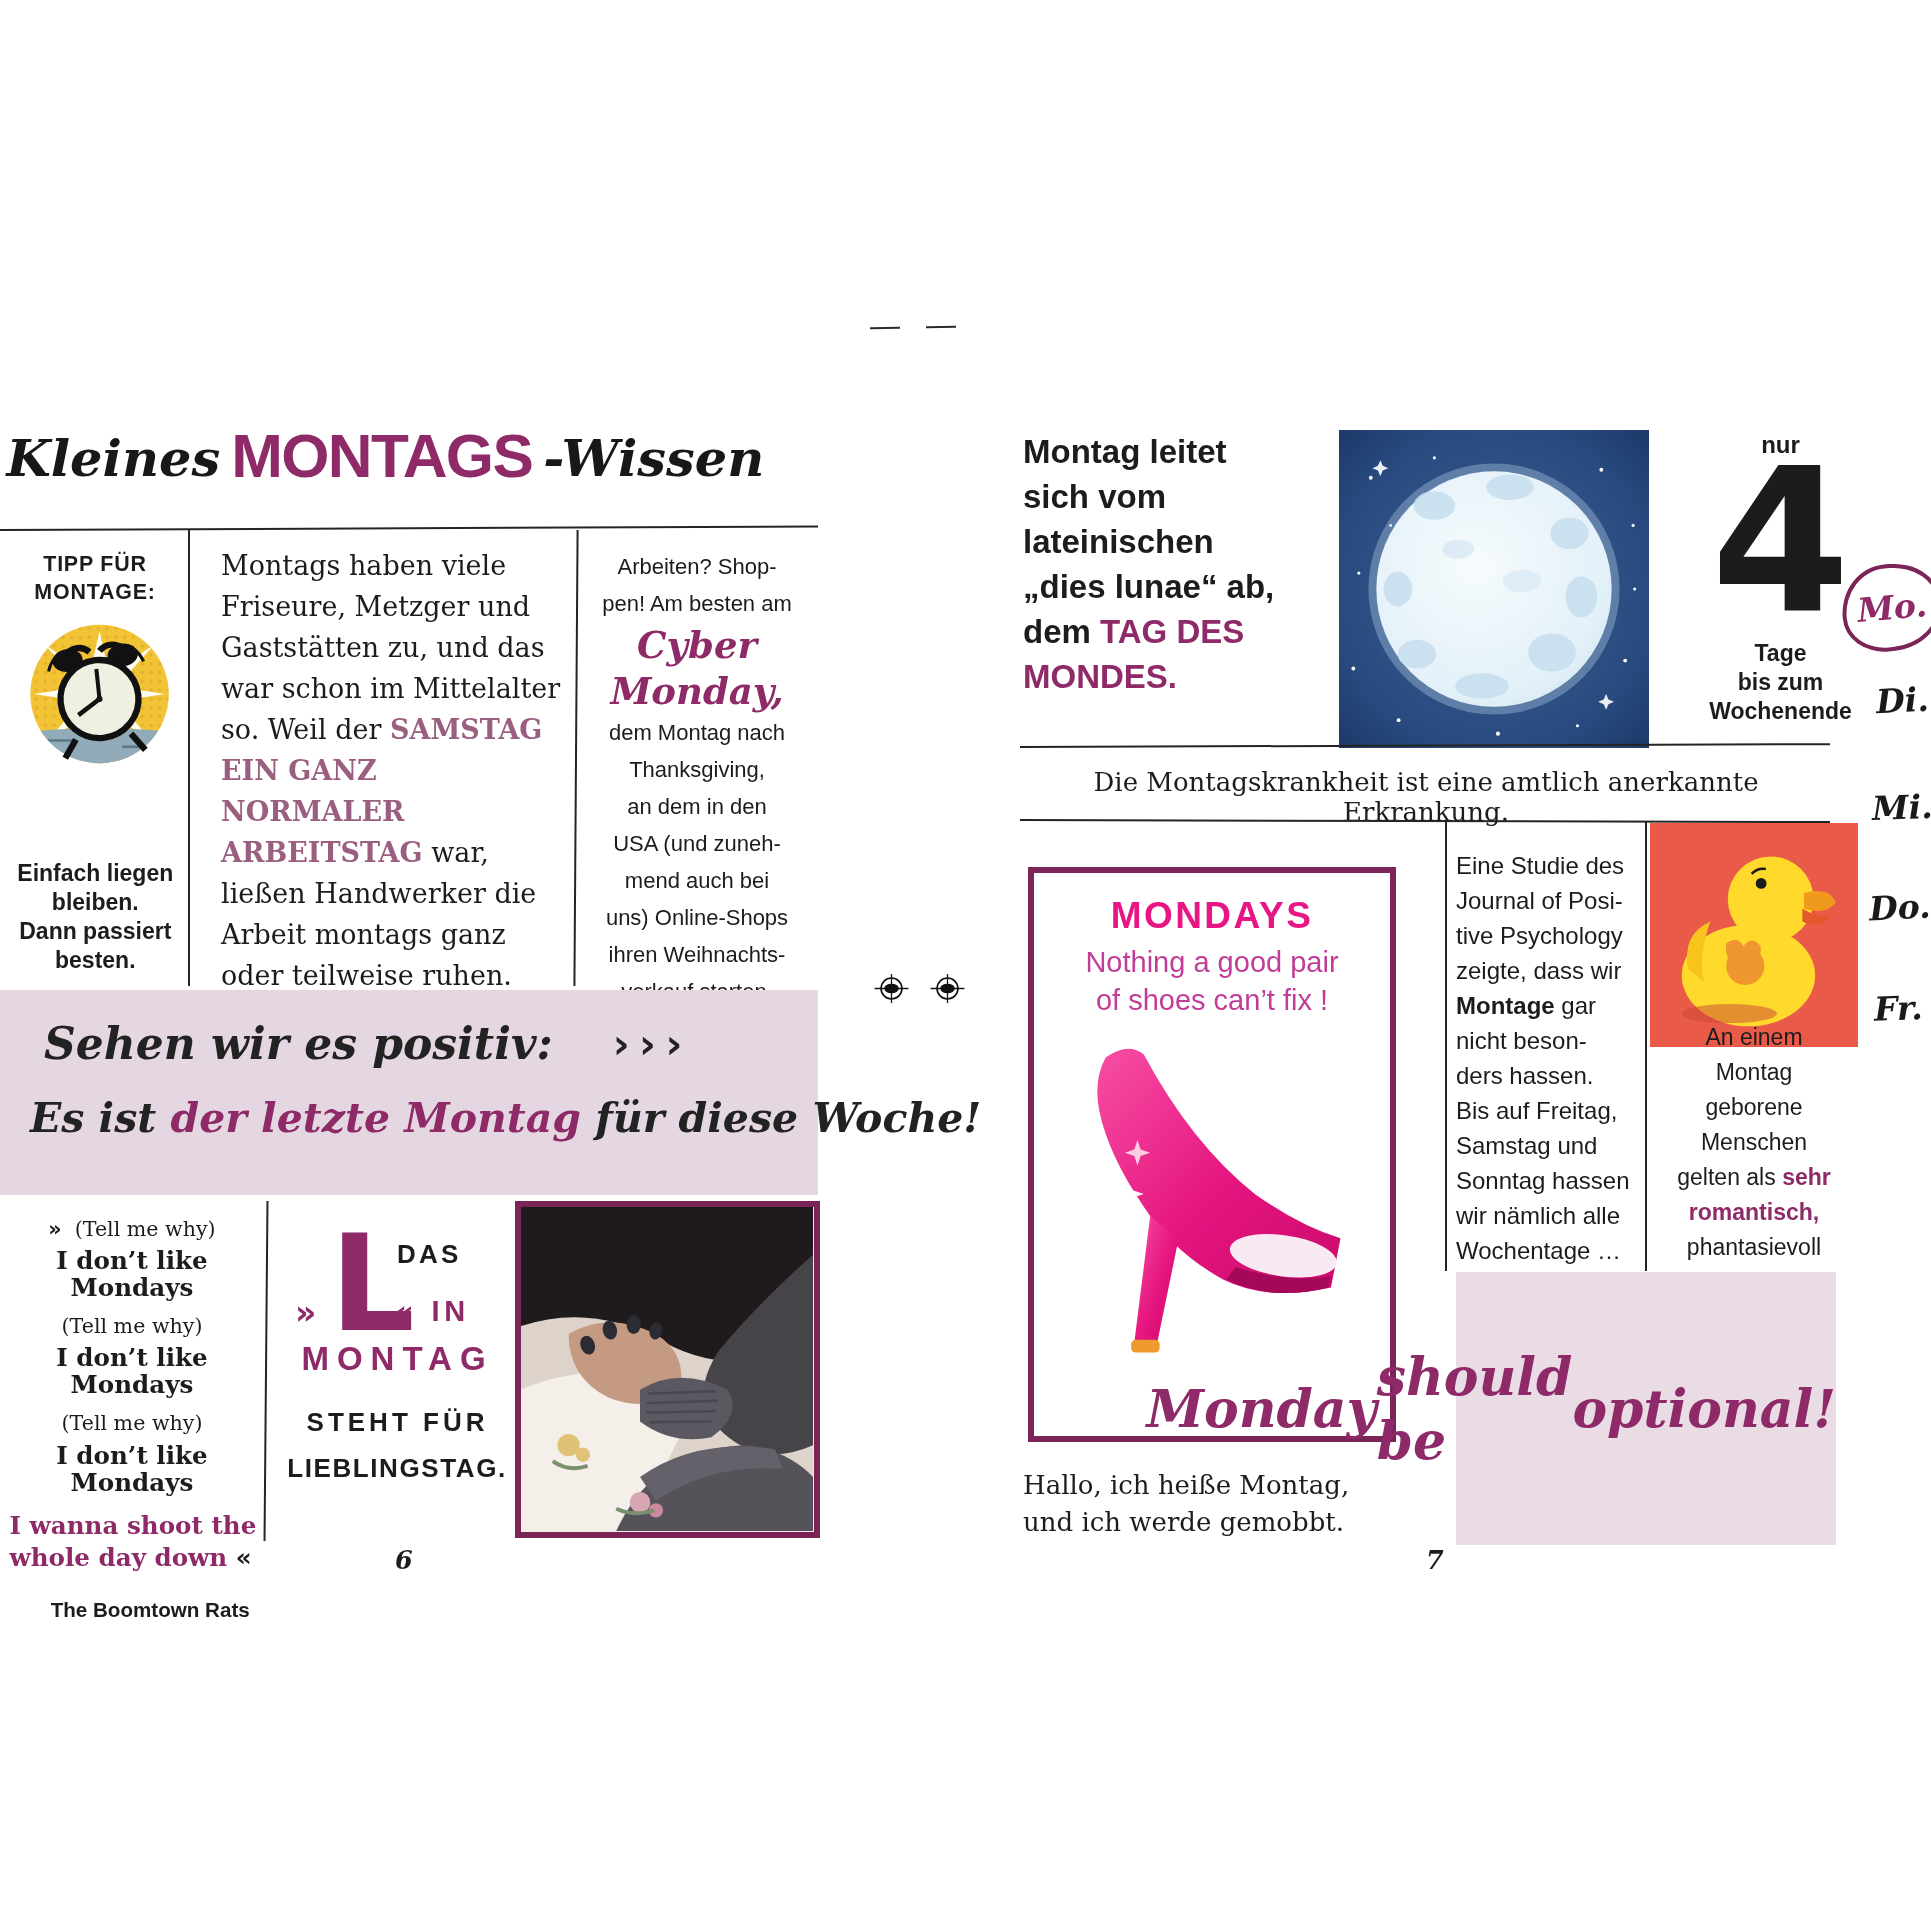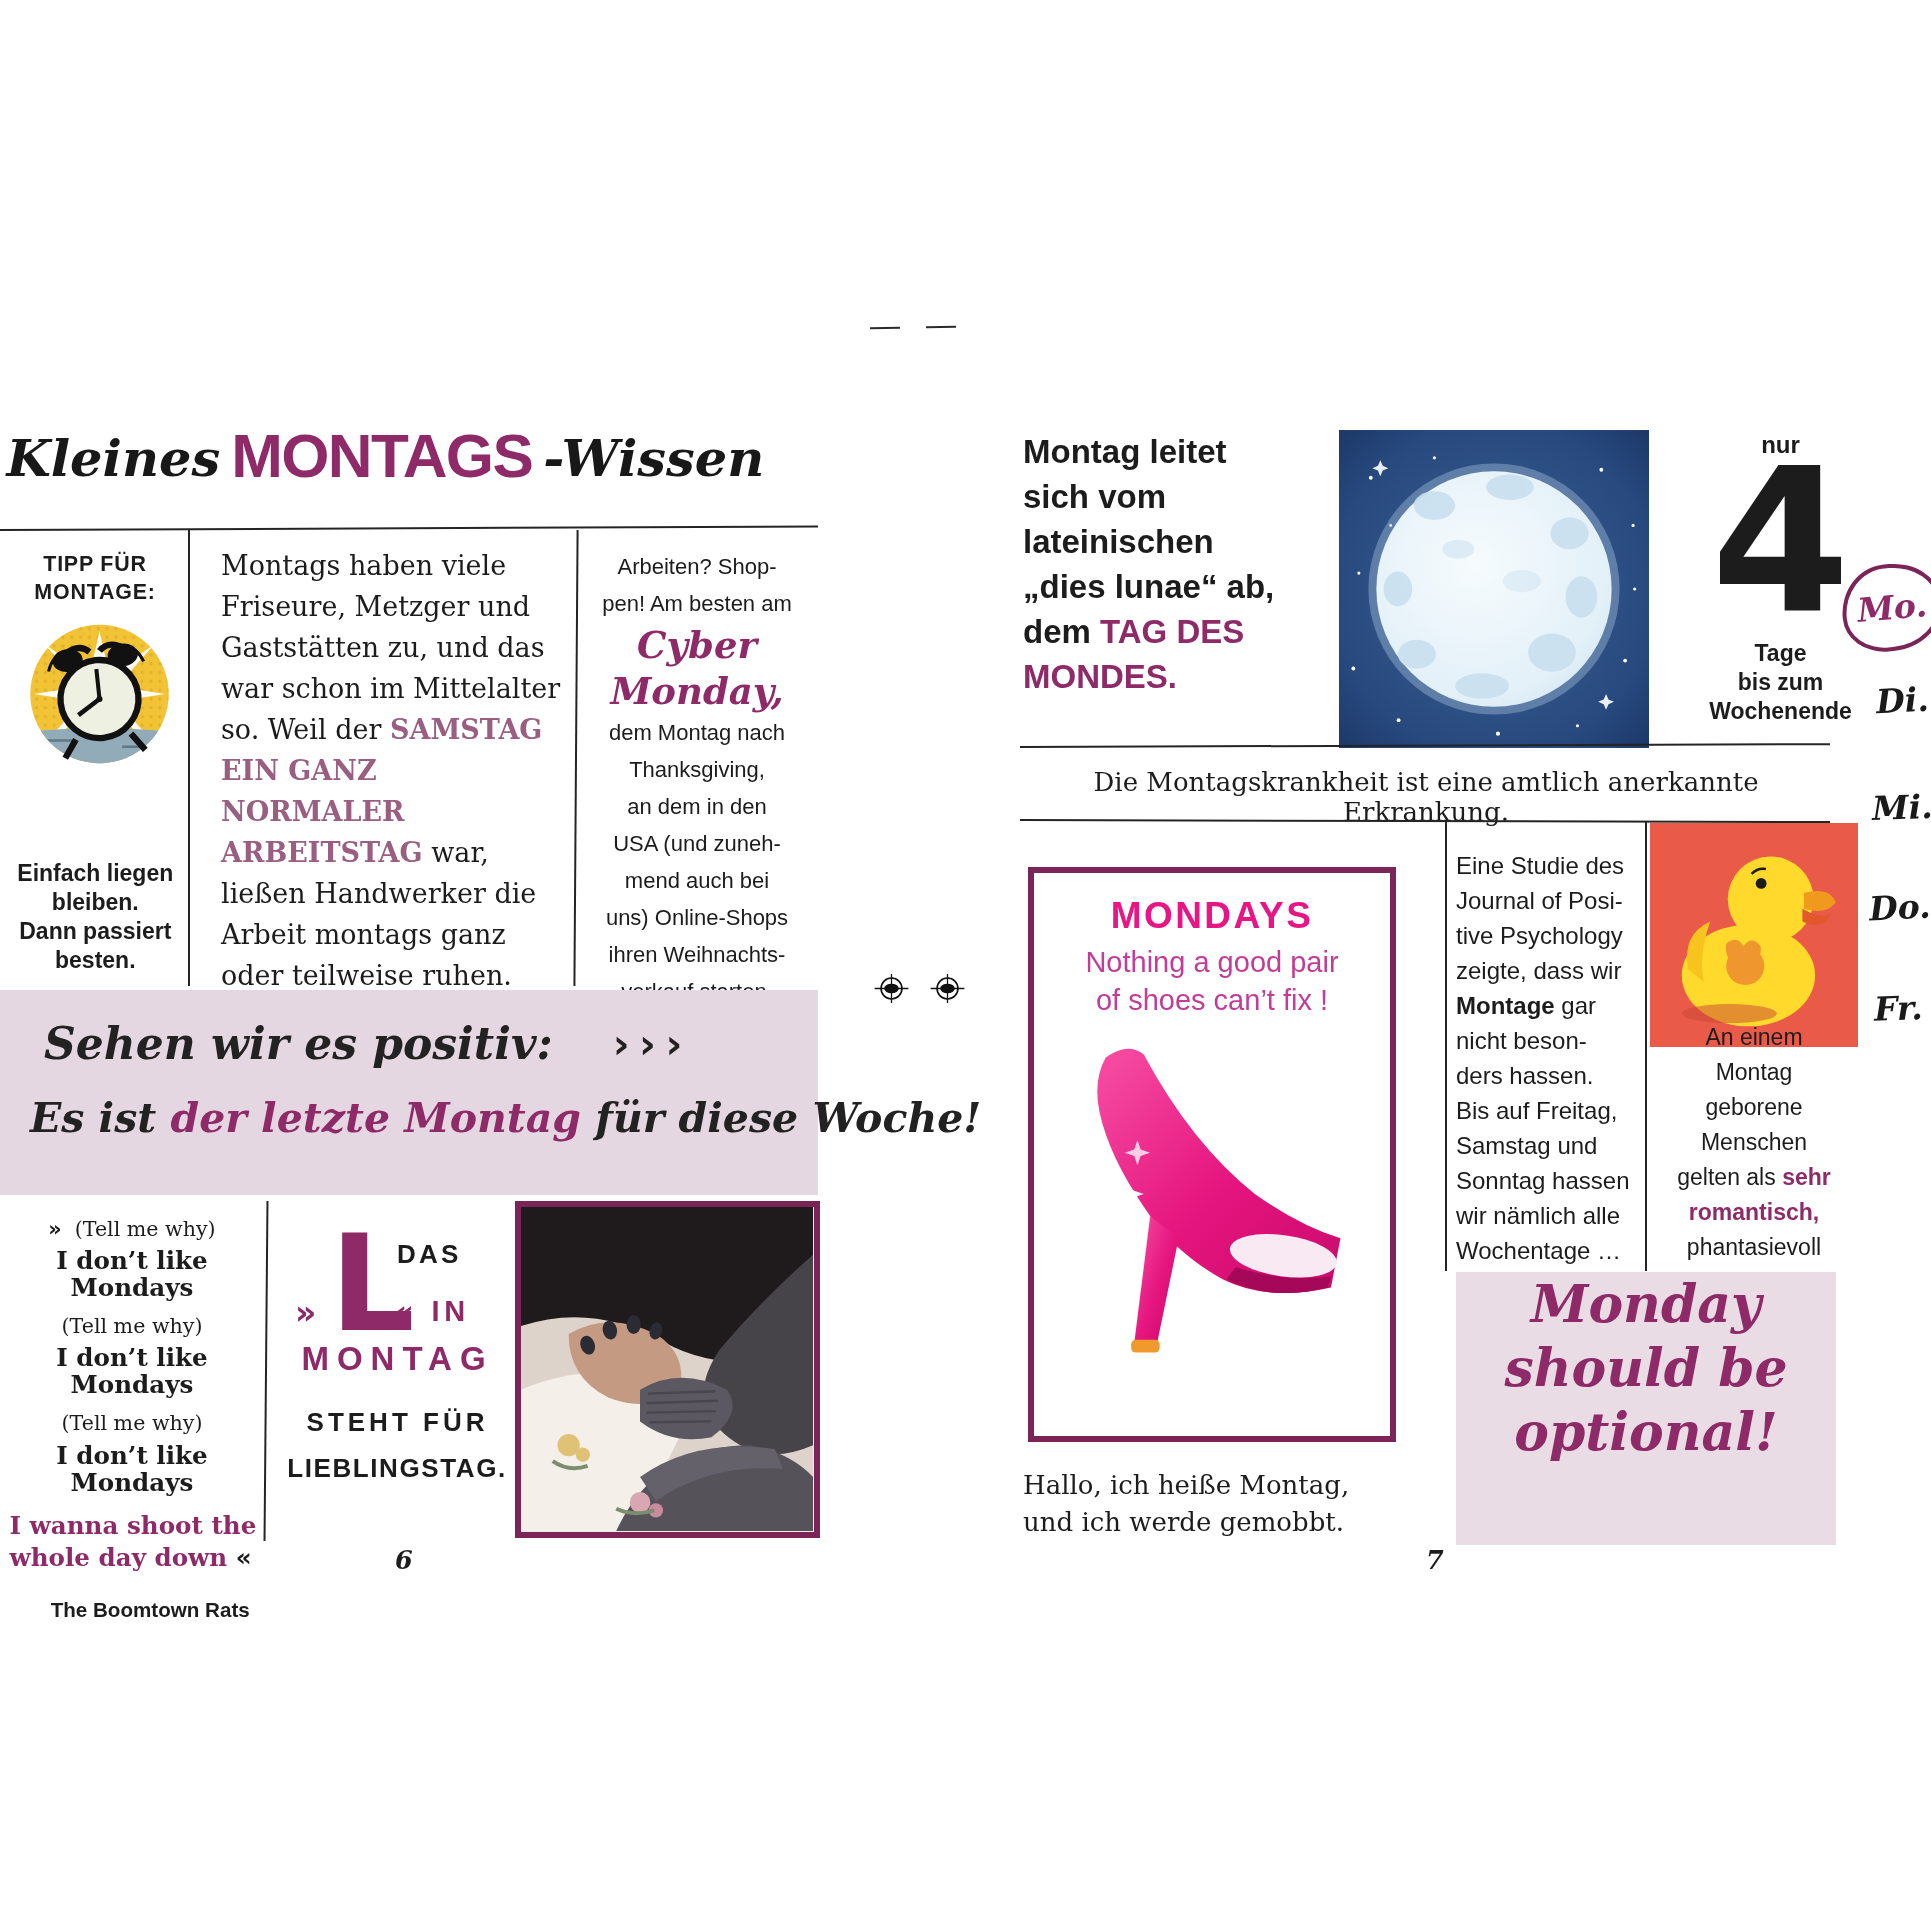--- a/index.html
+++ b/index.html
@@ -56,21 +56,21 @@
   .caption{left:1020px;top:767px;width:812px;text-align:center;font-size:26px;}
   .shoebox{left:1028px;top:867px;width:368px;height:575px;border:6.4px solid var(--purple-deep);box-sizing:border-box;background:#fff;}
   .shoebox-title{margin-top:22px;text-align:center;font-weight:800;font-size:37px;letter-spacing:2.4px;color:var(--hotpink);}
   .shoebox-sub{text-align:center;font-size:29px;line-height:38px;color:var(--midpink);margin-top:6.4px;}
   .study{left:1456px;top:848px;width:186px;font-size:24px;line-height:35px;}
   .study b{font-weight:800;}
   .duckbox{left:1650px;top:823px;width:208px;height:224px;background:var(--coral);}
   .born{left:1650px;top:1020px;width:208px;text-align:center;font-size:23px;line-height:35px;}
   .born .em{color:var(--purple);font-weight:800;}
   .optional{left:1456px;top:1272px;width:380px;height:273px;background:var(--optionalbg);
-            display:flex;flex-direction:column;justify-content:flex-start;align-items:center;}
+            display:flex;flex-direction:row;justify-content:flex-end;align-items:center;}
   .optional .line{font-size:52px;line-height:64px;color:var(--purple);font-family:"DejaVu Serif",serif;font-style:italic;font-weight:700;}
   .hallo{left:1023px;top:1467px;font-size:26px;line-height:37px;}
   
   .tab{font-family:"DejaVu Serif",serif;font-style:italic;font-weight:700;font-size:33px;color:#1a1a1a;}
   .tab-circle{left:1842px;top:564px;width:92px;height:79px;border:4px solid var(--purple-deep);
               border-radius:48% 52% 55% 45% / 60% 50% 55% 44%;transform:rotate(-5deg);
               display:flex;align-items:center;justify-content:center;}
   .tab-circle .tab{color:var(--purple);}
   .regdash{background:#2a2a2a;height:2.4px;width:30px;}
 </style>

